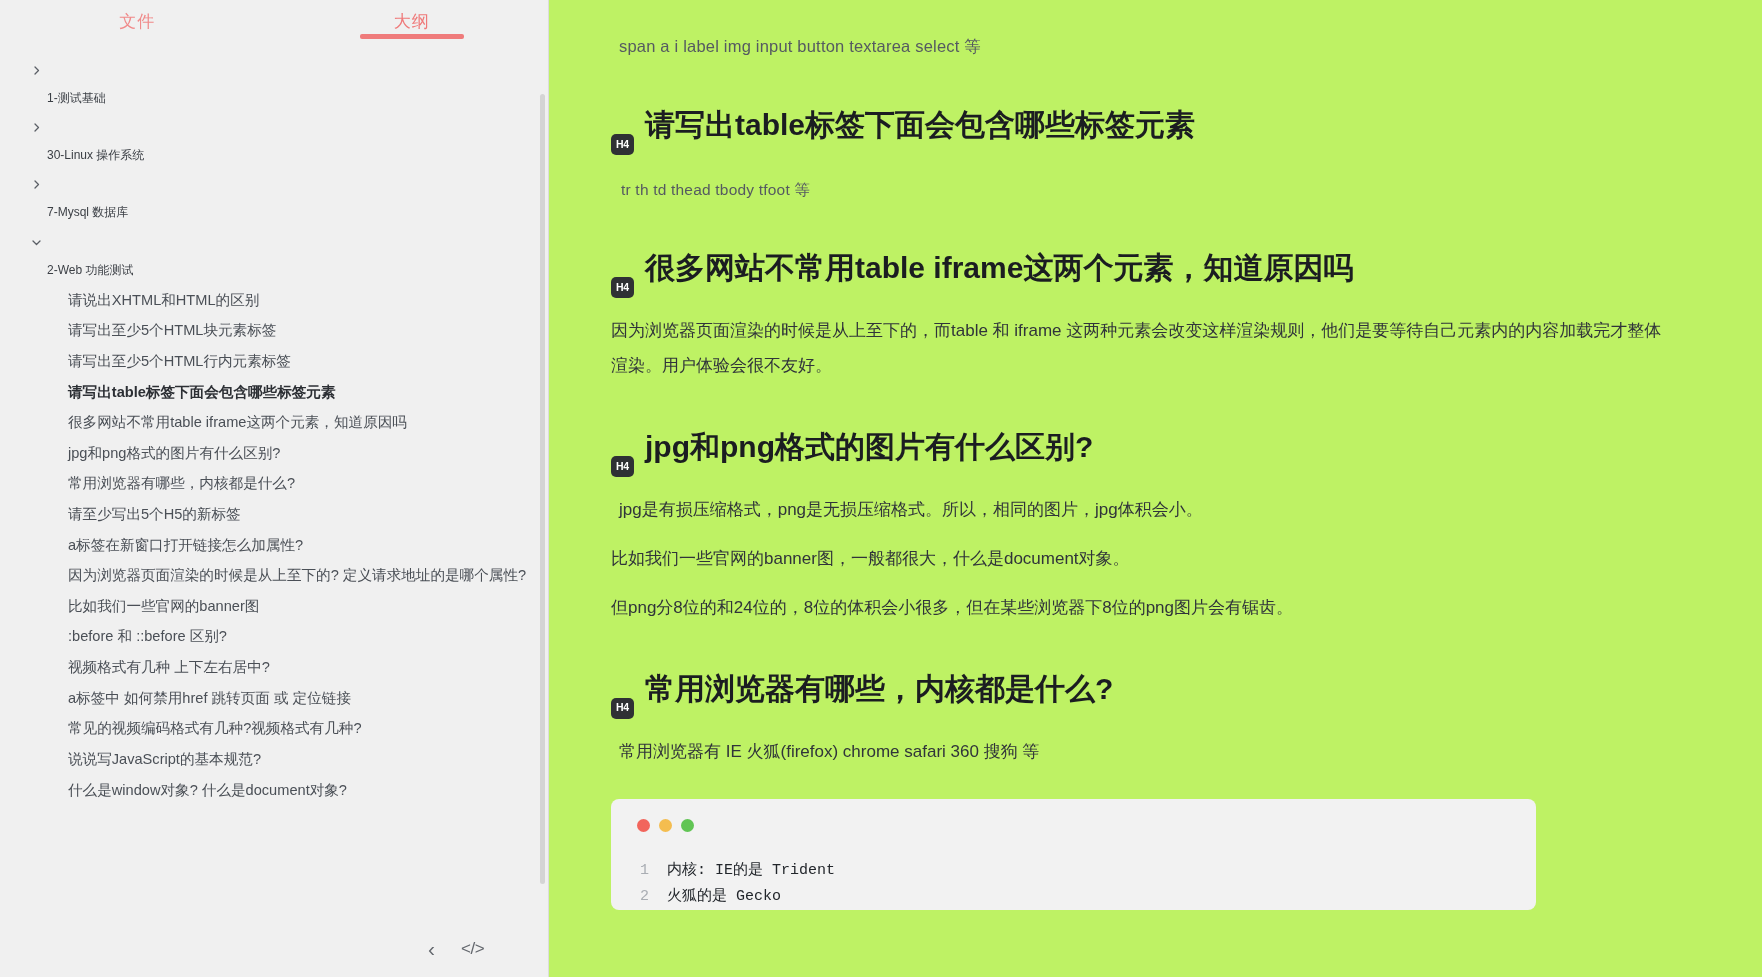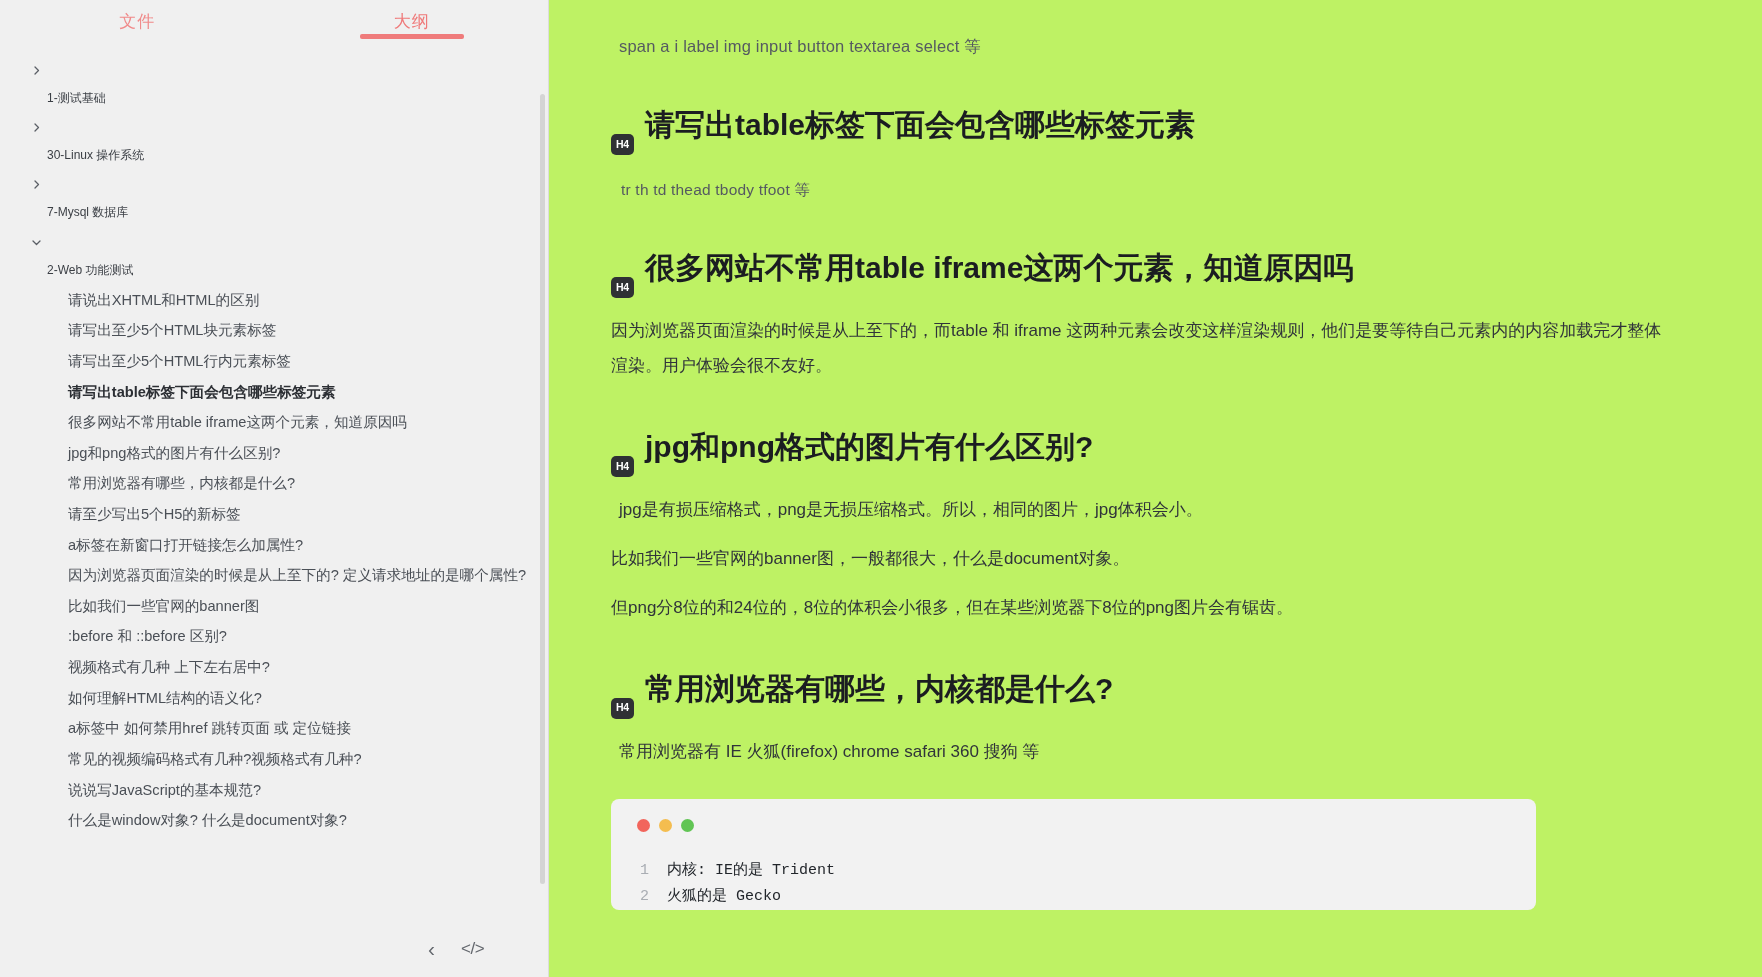--- a/index.html
+++ b/index.html
@@ -194,21 +194,20 @@
         <div class="leaf active">请写出table标签下面会包含哪些标签元素</div>
         <div class="leaf">很多网站不常用table iframe这两个元素，知道原因吗</div>
         <div class="leaf">jpg和png格式的图片有什么区别?</div>
         <div class="leaf">常用浏览器有哪些，内核都是什么?</div>
         <div class="leaf">请至少写出5个H5的新标签</div>
         <div class="leaf">a标签在新窗口打开链接怎么加属性?</div>
         <div class="leaf">因为浏览器页面渲染的时候是从上至下的? 定义请求地址的是哪个属性?</div>
         <div class="leaf">比如我们一些官网的banner图</div>
         <div class="leaf">:before 和 ::before 区别?</div>
         <div class="leaf">视频格式有几种 上下左右居中?</div>
-        <div class="leaf">如何理解HTML结构的语义化?</div>
         <div class="leaf">a标签中 如何禁用href 跳转页面 或 定位链接</div>
         <div class="leaf">常见的视频编码格式有几种?视频格式有几种?</div>
         <div class="leaf">说说写JavaScript的基本规范?</div>
         <div class="leaf">什么是window对象? 什么是document对象?</div>
       </div>
       <div class="sb-scrollbar"></div>
     </div>
 
     <div class="footer-bar">
       <span class="footer-icon chev">‹</span>

